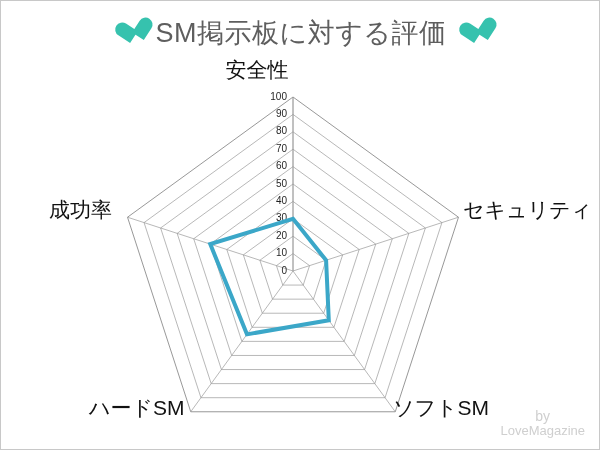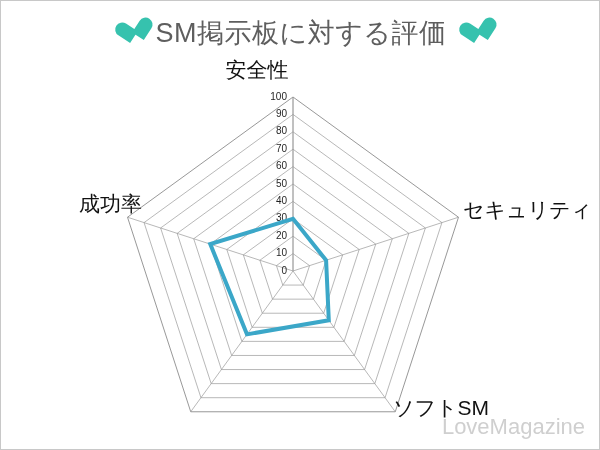--- a/index.html
+++ b/index.html
@@ -114,32 +114,32 @@
     position: absolute;
     font-size: 21px;
     color: #111111;
     white-space: nowrap;
     line-height: 1;
   }
   #cat-0 { left: 0; top: 58px; width: 512px; text-align: center; }
   #cat-1 { left: 462px; top: 198px; }
   #cat-2 { left: 392px; top: 396px; }
   #cat-3 { left: 88px;  top: 396px; }
-  #cat-4 { left: 48px;  top: 192px; margin-left: 30px; }
+  #cat-4 { left: 48px;  top: 198px; }
   
   #credit {
     position: absolute;
     right: 14px;
     bottom: 10px;
     text-align: center;
     line-height: 1.15;
     color: #cfcfcf;
   }
   #credit-by { font-size: 14px; display: block; }
-  #credit-name { font-size: 22px; display: block; }
+  #credit-name { font-size: 13px; display: block; }
 </style>
 </head>
 <body>
 
 <div id="figure">
 
   <div id="title-row">
     <span class="heart-icon"></span>
     <span id="chart-title">SM掲示板に対する評価</span>
     <span class="heart-icon"></span>
@@ -180,19 +180,21 @@
           <text x="286" y="113.4" class="tick-text">90</text>
           <text x="286" y="96" class="tick-text">100</text>
         </g>
       <polygon id="series-poly" class="series-shape" points="292,217.8 325.09676676707136,259.24620859575185 327.7961218646116,319.2691349574343 245.97641474549937,333.3460306595584 209.25808308232163,243.11552148937957" stroke="#3ba7c8"></polygon>
     </svg>
   </div>
 
   <div class="cat-label" id="cat-0">安全性</div>
   <div class="cat-label" id="cat-2">ソフトSM</div>
   <div class="cat-label" id="cat-1">セキュリティ</div>
+  <div class="cat-label" id="cat-3">ハードSM</div>
   <div class="cat-label" id="cat-4">成功率</div>
 
   <div id="credit">
+    <span id="credit-by">by</span>
     <span id="credit-name">LoveMagazine</span>
   </div>
 
 </div>
 
 </body></html>

